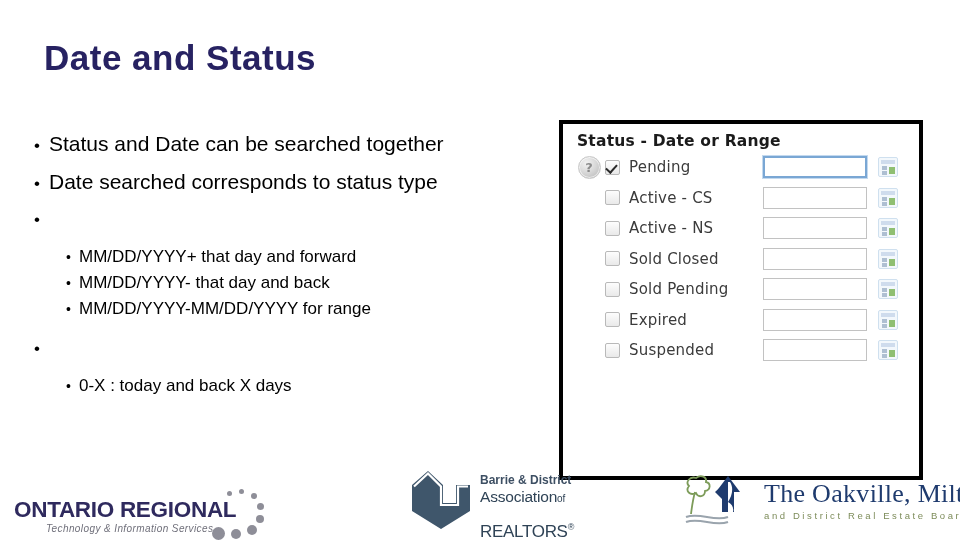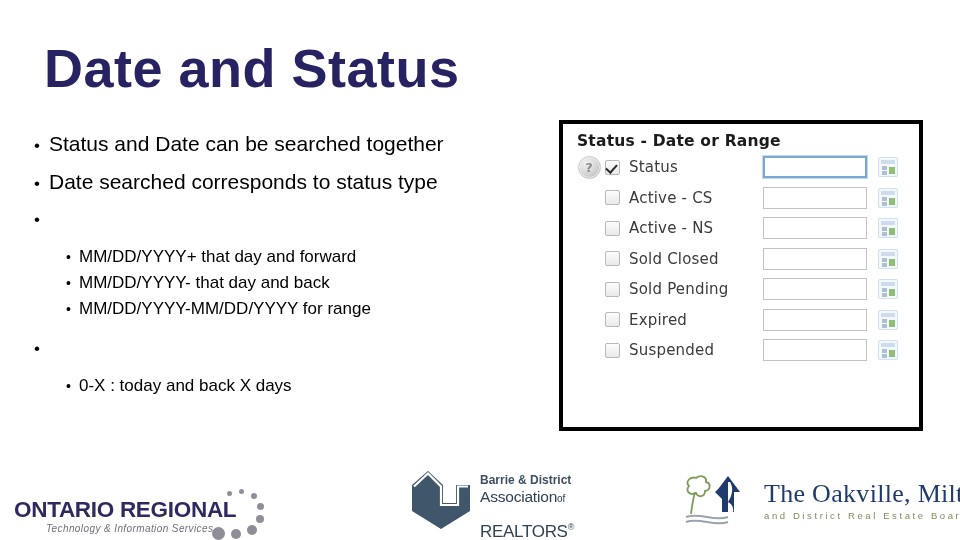--- a/index.html
+++ b/index.html
@@ -19,21 +19,21 @@
     inset: 0;
     width: 960px;
     height: 540px;
   }
 
   
   .slide-title {
     position: absolute;
     left: 44px;
     top: 40px;
-    font-size: 54px;
+    font-size: 35px;
     font-weight: bold;
     color: #272262;
     letter-spacing: 0.5px;
     line-height: 1.05;
     white-space: nowrap;
   }
 
   
   .body-copy {
     position: absolute;
@@ -72,21 +72,21 @@
   }
   .grp-gap-top { margin-top: 6px; }
   .grp-gap-top2 { margin-top: 9px; }
 
   
   .shot {
     position: absolute;
     left: 559px;
     top: 120px;
     width: 364px;
-    height: 311px;
+    height: 360px;
     background: #ffffff;
     border: 4px solid #000000;
     box-sizing: border-box;
     overflow: hidden;
   }
   .shot-inner {
     position: absolute;
     inset: 0;
     padding: 6px 8px 0 10px;
   }
@@ -296,21 +296,21 @@
   <div class="shot">
     <div class="shot-inner">
 
       <div class="shot-title">Status - Date or Range</div>
 
       <div class="status-row">
         <div class="help-col">
           <div class="help-icon">?</div>
         </div>
         <div class="cb checked"></div>
-        <div class="st-label">Status</div>
+        <div class="st-label">Pending</div>
         <div class="date-input focused"></div>
         <div class="cal-btn">
           <div class="bar"></div>
             <div class="sq1"></div>
             <div class="sq2"></div>
             <div class="sq3"></div>
         </div>
       </div>
 
       <div class="status-row">

